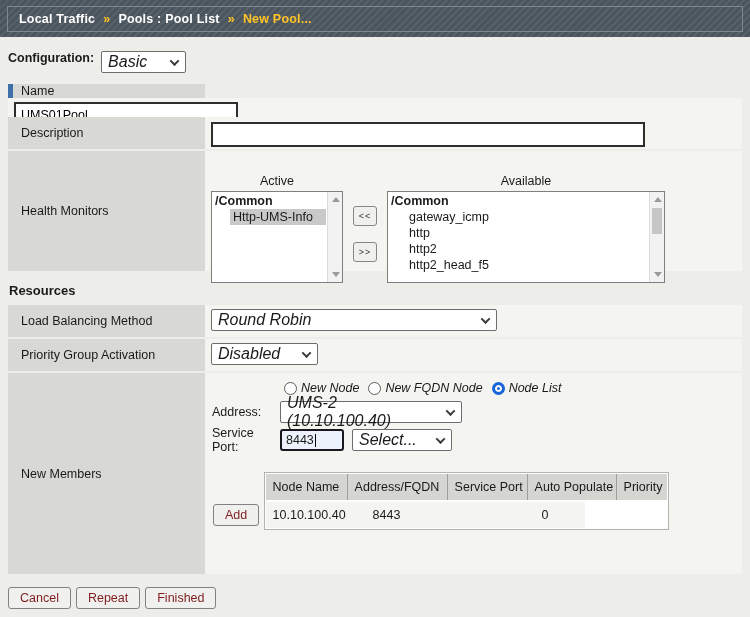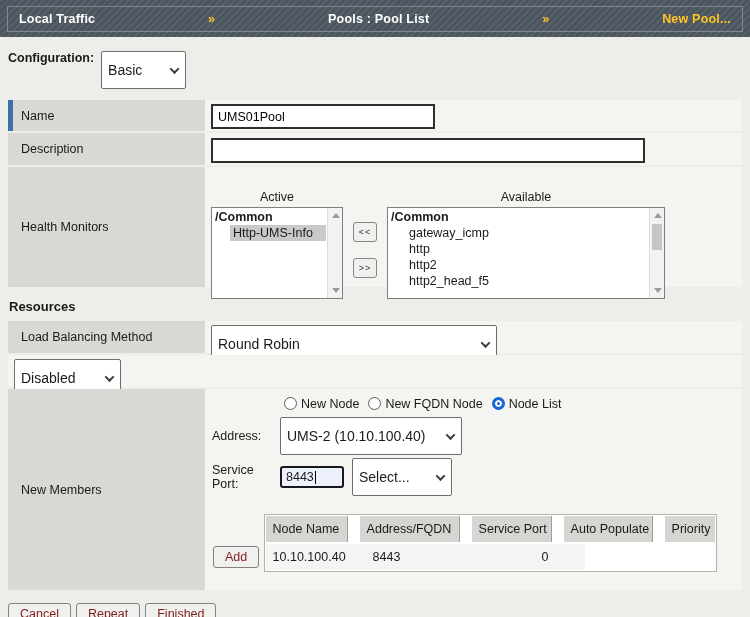--- a/index.html
+++ b/index.html
@@ -5,33 +5,33 @@
   * { margin:0; padding:0; box-sizing:border-box; }
   html,body { width:750px; background:#edede9; font-family:"Liberation Sans", sans-serif; color:#1a1a1a; }
   body { height:617px; overflow:hidden; font-size:12px; }
 
   
   .topbar { height:37px; background:#4b555e;
     background-image:repeating-linear-gradient(135deg, rgba(255,255,255,.07) 0 2px, rgba(0,0,0,0) 2px 5px);
     position:relative; }
   .crumb-panel { position:absolute; left:7px; right:7px; top:6px; bottom:5px;
     border:1px solid #7e8891; display:flex; align-items:center; padding:0 11px;
-    font-weight:bold; font-size:12.5px; color:#ffffff; letter-spacing:.2px;justify-content:space-between; }
+    font-weight:bold; font-size:12.5px; color:#ffffff; letter-spacing:.2px; }
   .crumb-sep { color:#ffc425; margin:0 8px; font-weight:bold; }
   .crumb-current { color:#ffc425; }
   .crumb-link { color:#ffffff; cursor:pointer; }
 
   
   .config-row { display:flex; margin:14px 0 11px 8px; }
   .config-label { font-weight:bold; font-size:12.5px; margin-right:7px; }
 
   
   .sel { display:inline-flex; align-items:center; justify-content:space-between;
-    border:1px solid #6d6d6d; border-radius:2px; background:#fff; height:38px;
-    padding:0 7px 0 6px; font-size:14px; cursor:pointer; }
+    border:1px solid #6d6d6d; border-radius:2px; background:#fff; height:22px;
+    padding:0 7px 0 6px; font-size:16px; cursor:pointer;font-style:italic; }
   .chev { flex:none; width:7px; height:7px; border-right:2px solid #3c3c3c; border-bottom:2px solid #3c3c3c;
     transform:rotate(45deg) translate(-1px,-1px); margin-left:10px; }
 
   
   .ftable { margin:0 8px; }
   .frow { display:flex; margin-bottom:2px; }
   .fl { width:197px; flex:none; background:#d8d8d4; display:flex; align-items:center;
     padding-left:13px; font-size:12.5px; position:relative; }
   .req-bar { position:absolute; left:0; top:0; bottom:0; width:5px; background:#3d6fa8; }
   .fc { flex:1; background:#f4f4f1; padding:3px 6px; }
@@ -62,37 +62,37 @@
   .sb-thumb { position:absolute; left:2px; right:2px; top:16px; height:26px; background:#c6c6c6; }
   .mini-btn { width:24px; height:20px; font-size:9px; letter-spacing:1px; text-align:center;
     line-height:18px; background:#f0f0ef; border:1px solid #868686; border-radius:3px;
     margin-bottom:16px; cursor:pointer; color:#333; }
 
   
   .section-heading { font-weight:bold; font-size:13px; margin:12px 0 7px 9px; }
 
   
   .nm { padding:3px 0 6px 1px; }
-  .radio-row { display:flex; align-items:flex-start; margin:2px 0 6px 72px; font-size:12.5px; }
+  .radio-row { display:flex; align-items:flex-end; margin:2px 0 6px 72px; font-size:12.5px;font-style:italic; }
   .radio { width:13px; height:13px; border-radius:50%; border:1px solid #5d5d5d; background:#fff;
     margin-right:4px; flex:none; cursor:pointer; }
   .radio.on { border:3px solid #1765d8; background:#1765d8; box-shadow:inset 0 0 0 2px #fff; }
   .radio-label { margin-right:9px; }
   .inline-row { display:flex; align-items:center; margin-top:3px; }
   .inline-label { width:68px; flex:none; font-size:12.5px; }
   .port-input { width:64px; height:22px; border:2px solid #17171d; border-radius:3px;
     background:#edf1fb; font-size:12.5px; display:inline-flex; align-items:center; padding:0 4px; }
   .caret { display:inline-block; width:1px; height:13px; background:#000; margin-left:1px; }
   .btn { font-size:12.5px; font-family:"Liberation Sans",sans-serif; padding:3px 11px;
     background:#f0f0ef; border:1px solid #828282; border-radius:3px; cursor:pointer; color:#7f1d1d; }
   .add-btn { margin:7px 0 0 1px; }
 
   .ntable { display:inline-block; border:1px solid #b2b2af; background:#fff; padding:1px; margin:18px 0 0 1px; }
   .nrow { display:flex; }
-  .nrow.hdr { margin-bottom:2px;gap:12px; }
+  .nrow.hdr { margin-bottom:2px; }
   .ncell { font-size:12.5px; padding:6px 6px 6px 7px; white-space:nowrap; }
   .hdr .ncell { background:#d5d5d1; border-right:1px solid #9d9d9a; }
   .hdr .ncell:last-child { border-right:none; }
   .bodyrow .ncell { background:#f4f4f2; }
   .c0 { width:82px; } .c1 { width:100px; } .c2 { width:80px; } .c3 { width:89px; } .c4 { width:50px; }
   .edit-row { margin:8px 0 0 1px; display:flex; gap:5px; }
 
   
   .footer { margin:13px 0 0 8px; display:flex; gap:5px; }
 </style>
@@ -112,21 +112,21 @@
 <div class="config-row">
   <span class="config-label">Configuration:</span>
   <div class="sel" style="width:85px;">
     <span>Basic</span>
     <span class="chev"></span>
   </div>
 </div>
 
 <div class="ftable">
 
-  <div class="frow" style="height:31px;">
+  <div class="frow" style="height:31px;flex-direction:column;">
     <div class="fl">
       <span class="req-bar"></span>
       <span>Name</span>
     </div>
     <div class="fc">
       <input class="txt txt-name" value="UMS01Pool" style="">
     </div>
   </div>
 
   <div class="frow" style="height:32px;">
@@ -189,20 +189,23 @@
     </div>
     <div class="fc">
       <div class="sel" style="width:286px; margin-top:1px;">
         <span>Round Robin</span>
         <span class="chev"></span>
       </div>
     </div>
   </div>
 
   <div class="frow" style="height:32px;">
+    <div class="fl">
+      <span>Priority Group Activation</span>
+    </div>
     <div class="fc">
       <div class="sel" style="width:107px; margin-top:1px;">
         <span>Disabled</span>
         <span class="chev"></span>
       </div>
     </div>
   </div>
 
   <div class="frow" style="height:201px;">
     <div class="fl">

